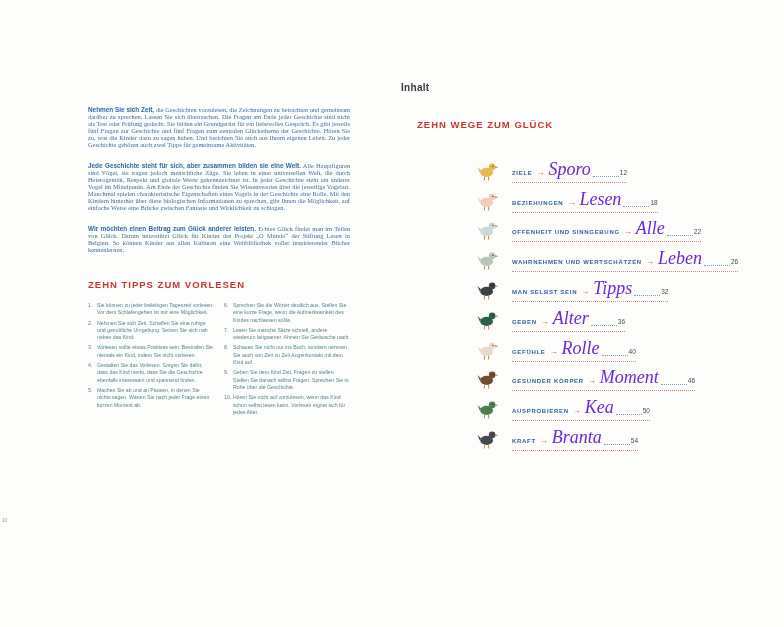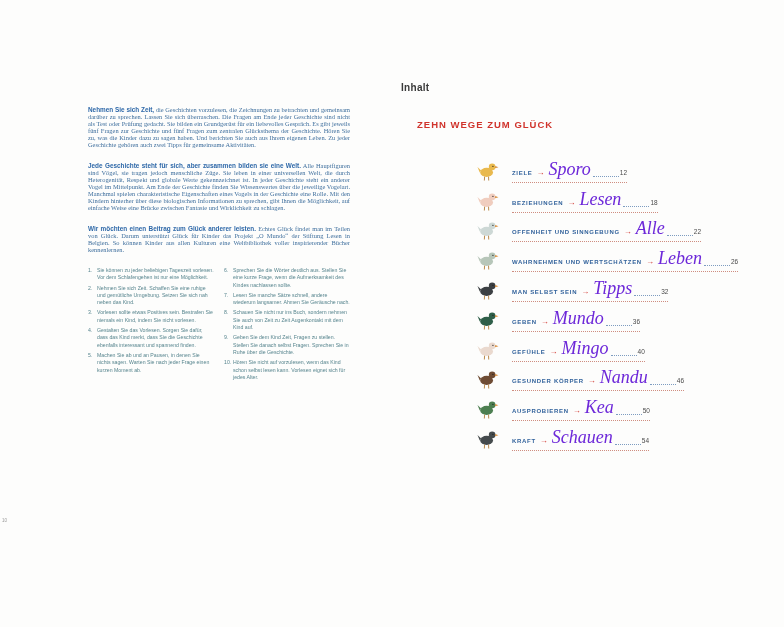--- a/index.html
+++ b/index.html
@@ -117,20 +117,21 @@
 
 <div class="spread">
 
   <div class="left-col">
     <p class="para"><span class="lead">Nehmen Sie sich Zeit,</span><span> die Geschichten vorzulesen, die Zeichnungen zu betrachten und gemeinsam darüber zu sprechen. Lassen Sie sich überraschen. Die Fragen am Ende jeder Geschichte sind nicht als Test oder Prüfung gedacht. Sie bilden ein Grundgerüst für ein liebevolles Gespräch. Es gibt jeweils fünf Fragen zur Geschichte und fünf Fragen zum zentralen Glücksthema der Geschichte. Hören Sie zu, was die Kinder dazu zu sagen haben. Und berichten Sie auch aus Ihrem eigenen Leben. Zu jeder Geschichte gehören auch zwei Tipps für gemeinsame Aktivitäten.</span></p>
 
     <p class="para"><span class="lead">Jede Geschichte steht für sich, aber zusammen bilden sie eine Welt.</span><span> Alle Hauptfiguren sind Vögel, sie tragen jedoch menschliche Züge. Sie leben in einer universellen Welt, die durch Heterogenität, Respekt und globale Werte gekennzeichnet ist. In jeder Geschichte steht ein anderer Vogel im Mittelpunkt. Am Ende der Geschichte finden Sie Wissenswertes über die jeweilige Vogelart. Manchmal spielen charakteristische Eigenschaften eines Vogels in der Geschichte eine Rolle. Mit den Kindern hinterher über diese biologischen Informationen zu sprechen, gibt Ihnen die Möglichkeit, auf einfache Weise eine Brücke zwischen Fantasie und Wirklichkeit zu schlagen.</span></p>
 
     <p class="para"><span class="lead">Wir möchten einen Beitrag zum Glück anderer leisten.</span><span> Echtes Glück findet man im Teilen von Glück. Darum unterstützt Glück für Kinder das Projekt „O Mundo“ der Stiftung Lesen in Belgien. So können Kinder aus allen Kulturen eine Weltbibliothek voller inspirierender Bücher kennenlernen.</span></p>
 
+    <div class="tips-heading">ZEHN TIPPS ZUM VORLESEN</div>
 
     <div class="tips">
       <div class="tips-col">
         <div class="tip">
           <span class="num">1.</span>
           <span>Sie können zu jeder beliebigen Tageszeit vorlesen. Vor dem Schlafengehen ist nur eine Möglichkeit.</span>
         </div>
         <div class="tip">
           <span class="num">2.</span>
           <span>Nehmen Sie sich Zeit. Schaffen Sie eine ruhige und gemütliche Umgebung. Setzen Sie sich nah neben das Kind.</span>
@@ -257,51 +258,51 @@
 
     <div class="toc-row">
       <span class="bird-icon">
           <svg class="birdsvg" width="22" height="22" viewBox="0 0 24 24">
             <use href="#bird-shape" fill="#2f5f49"></use>
           </svg>
         </span>
       <span class="toc-entry">
         <span class="toc-cat">GEBEN</span>
         <span class="toc-arrow">→</span>
-        <span class="toc-bird">Mundo</span>
+        <span class="toc-bird">Alter</span>
         <span class="toc-leader"></span>
         <span class="toc-page">36</span>
       </span>
     </div>
 
     <div class="toc-row">
       <span class="bird-icon">
           <svg class="birdsvg" width="22" height="22" viewBox="0 0 24 24">
             <use href="#bird-shape" fill="#ead9ce"></use>
           </svg>
         </span>
       <span class="toc-entry">
         <span class="toc-cat">GEFÜHLE</span>
         <span class="toc-arrow">→</span>
-        <span class="toc-bird">Mingo</span>
+        <span class="toc-bird">Rolle</span>
         <span class="toc-leader"></span>
         <span class="toc-page">40</span>
       </span>
     </div>
 
     <div class="toc-row">
       <span class="bird-icon">
           <svg class="birdsvg" width="22" height="22" viewBox="0 0 24 24">
             <use href="#bird-shape" fill="#6f4c34"></use>
           </svg>
         </span>
       <span class="toc-entry">
         <span class="toc-cat">GESUNDER KÖRPER</span>
         <span class="toc-arrow">→</span>
-        <span class="toc-bird">Nandu</span>
+        <span class="toc-bird">Moment</span>
         <span class="toc-leader"></span>
         <span class="toc-page">46</span>
       </span>
     </div>
 
     <div class="toc-row">
       <span class="bird-icon">
           <svg class="birdsvg" width="22" height="22" viewBox="0 0 24 24">
             <use href="#bird-shape" fill="#4d7f51"></use>
           </svg>
@@ -317,20 +318,20 @@
 
     <div class="toc-row">
       <span class="bird-icon">
           <svg class="birdsvg" width="22" height="22" viewBox="0 0 24 24">
             <use href="#bird-shape" fill="#454b4d"></use>
           </svg>
         </span>
       <span class="toc-entry">
         <span class="toc-cat">KRAFT</span>
         <span class="toc-arrow">→</span>
-        <span class="toc-bird">Schauen</span>
+        <span class="toc-bird">Branta</span>
         <span class="toc-leader"></span>
         <span class="toc-page">54</span>
       </span>
     </div>
 
   </div>
 </div>
 
 </body></html>

